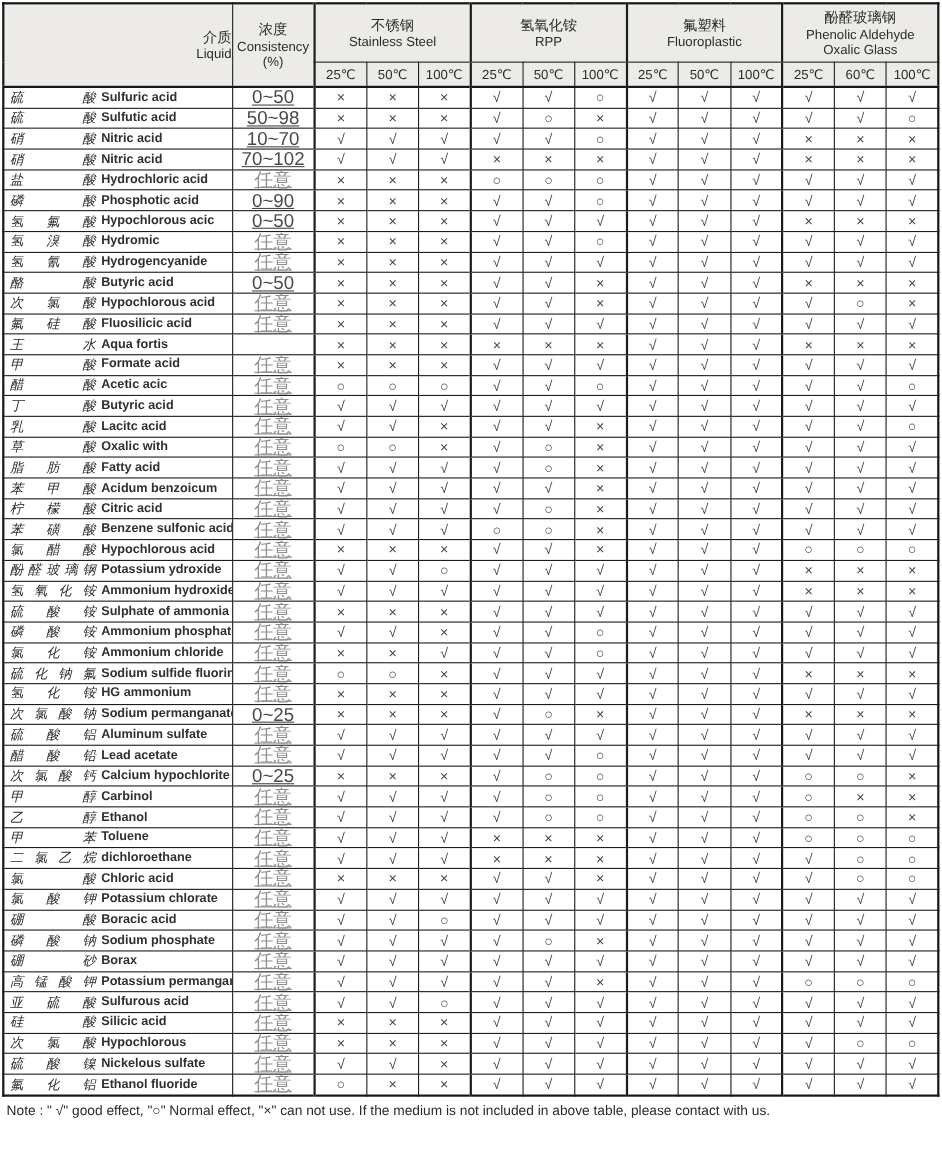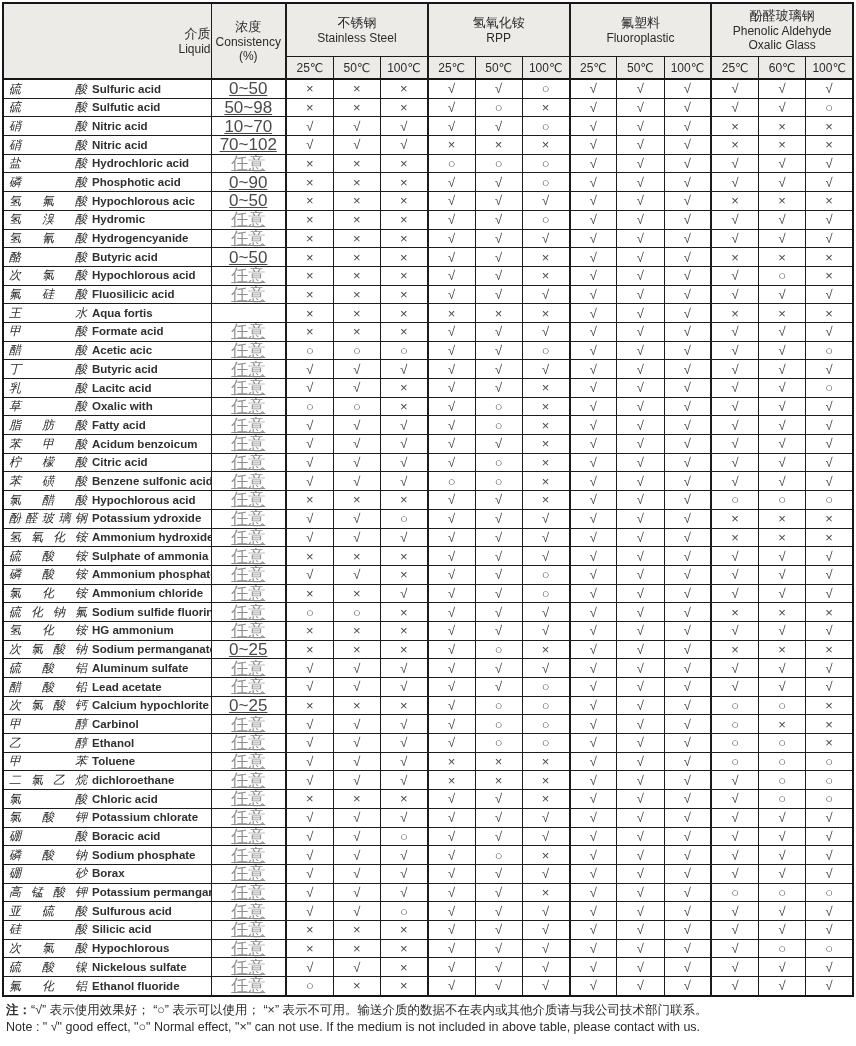--- a/index.html
+++ b/index.html
@@ -891,16 +891,15 @@
           <td class="c-val">√</td>
           <td class="c-val grp-end">√</td>
           <td class="c-val">√</td>
           <td class="c-val">√</td>
           <td class="c-val">√</td>
         </tr>
       </tbody>
   </table>
 
   <div class="note">
-    <div class="note-line"><span class="lbl">注：</span><span>“√” 表示使用效果好； “○” 表示可以使用； “×” 表示不可用。输送介质的数据不在表内或其他介质请与我公司技术部门联系。</span></div>
     <div class="note-line"><span>Note : " √" good effect, "○" Normal effect, "×" can not use. If the medium is not included in above table, please contact with us.</span></div>
   </div>
 </div>
 
 </body></html>

